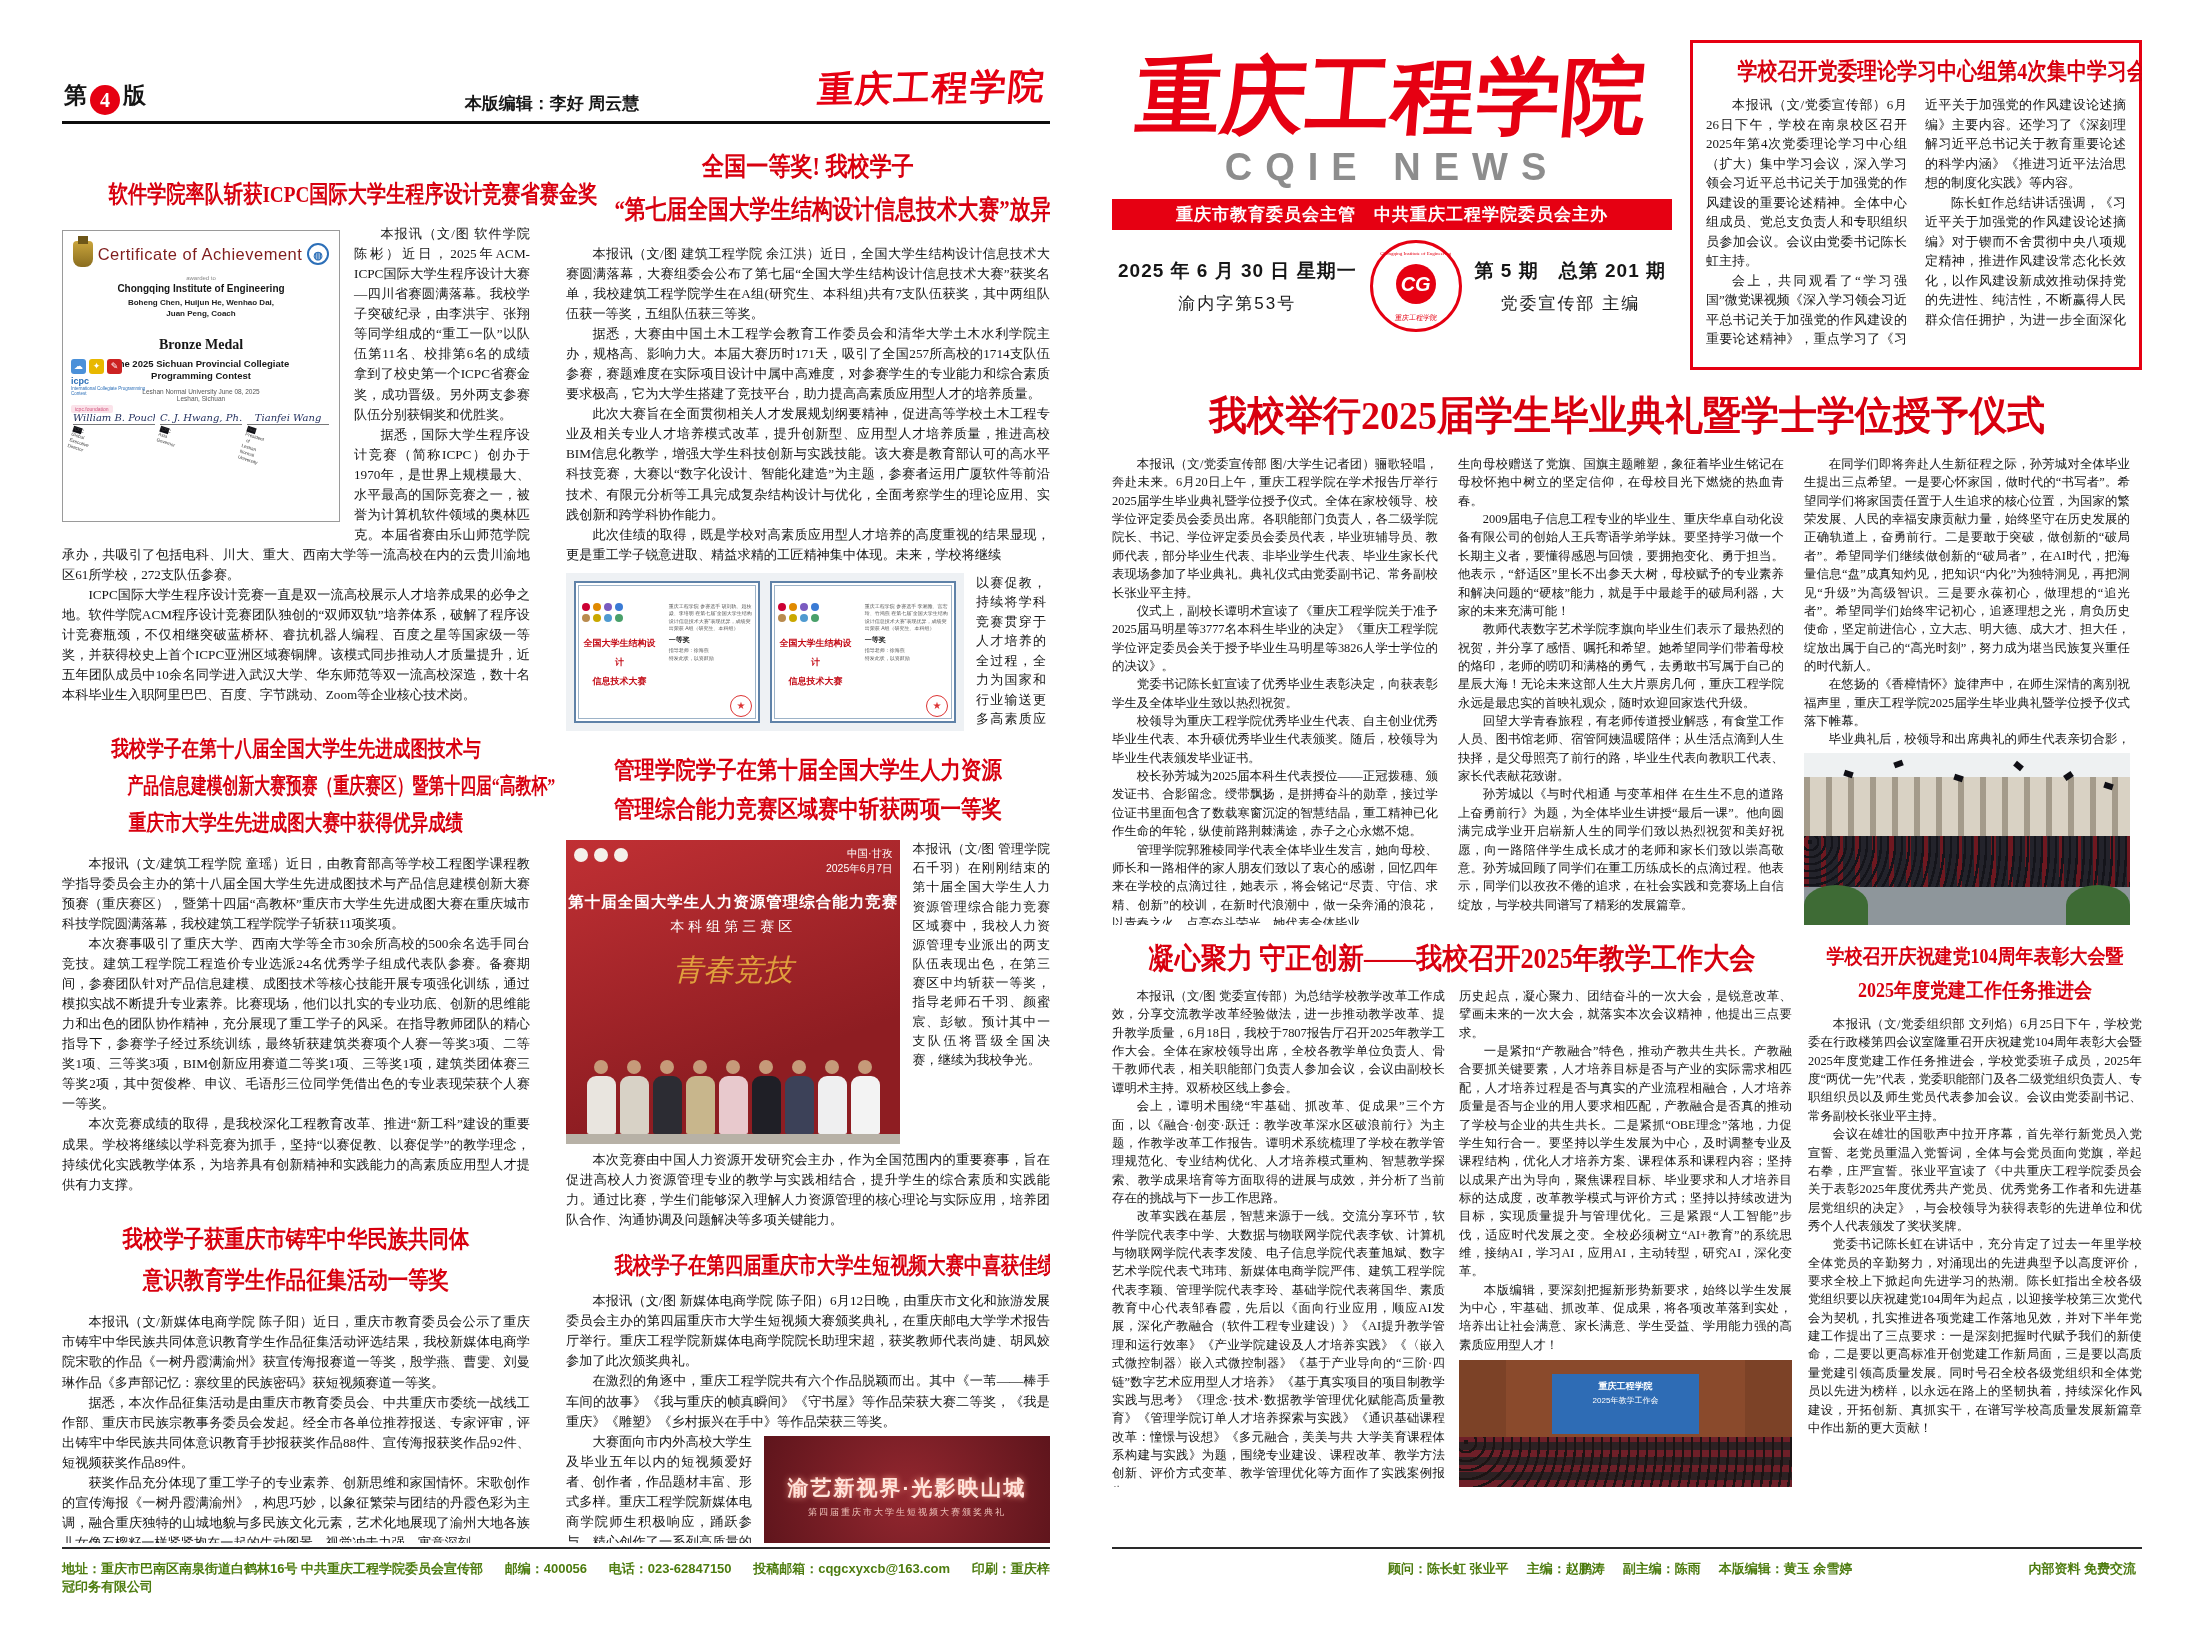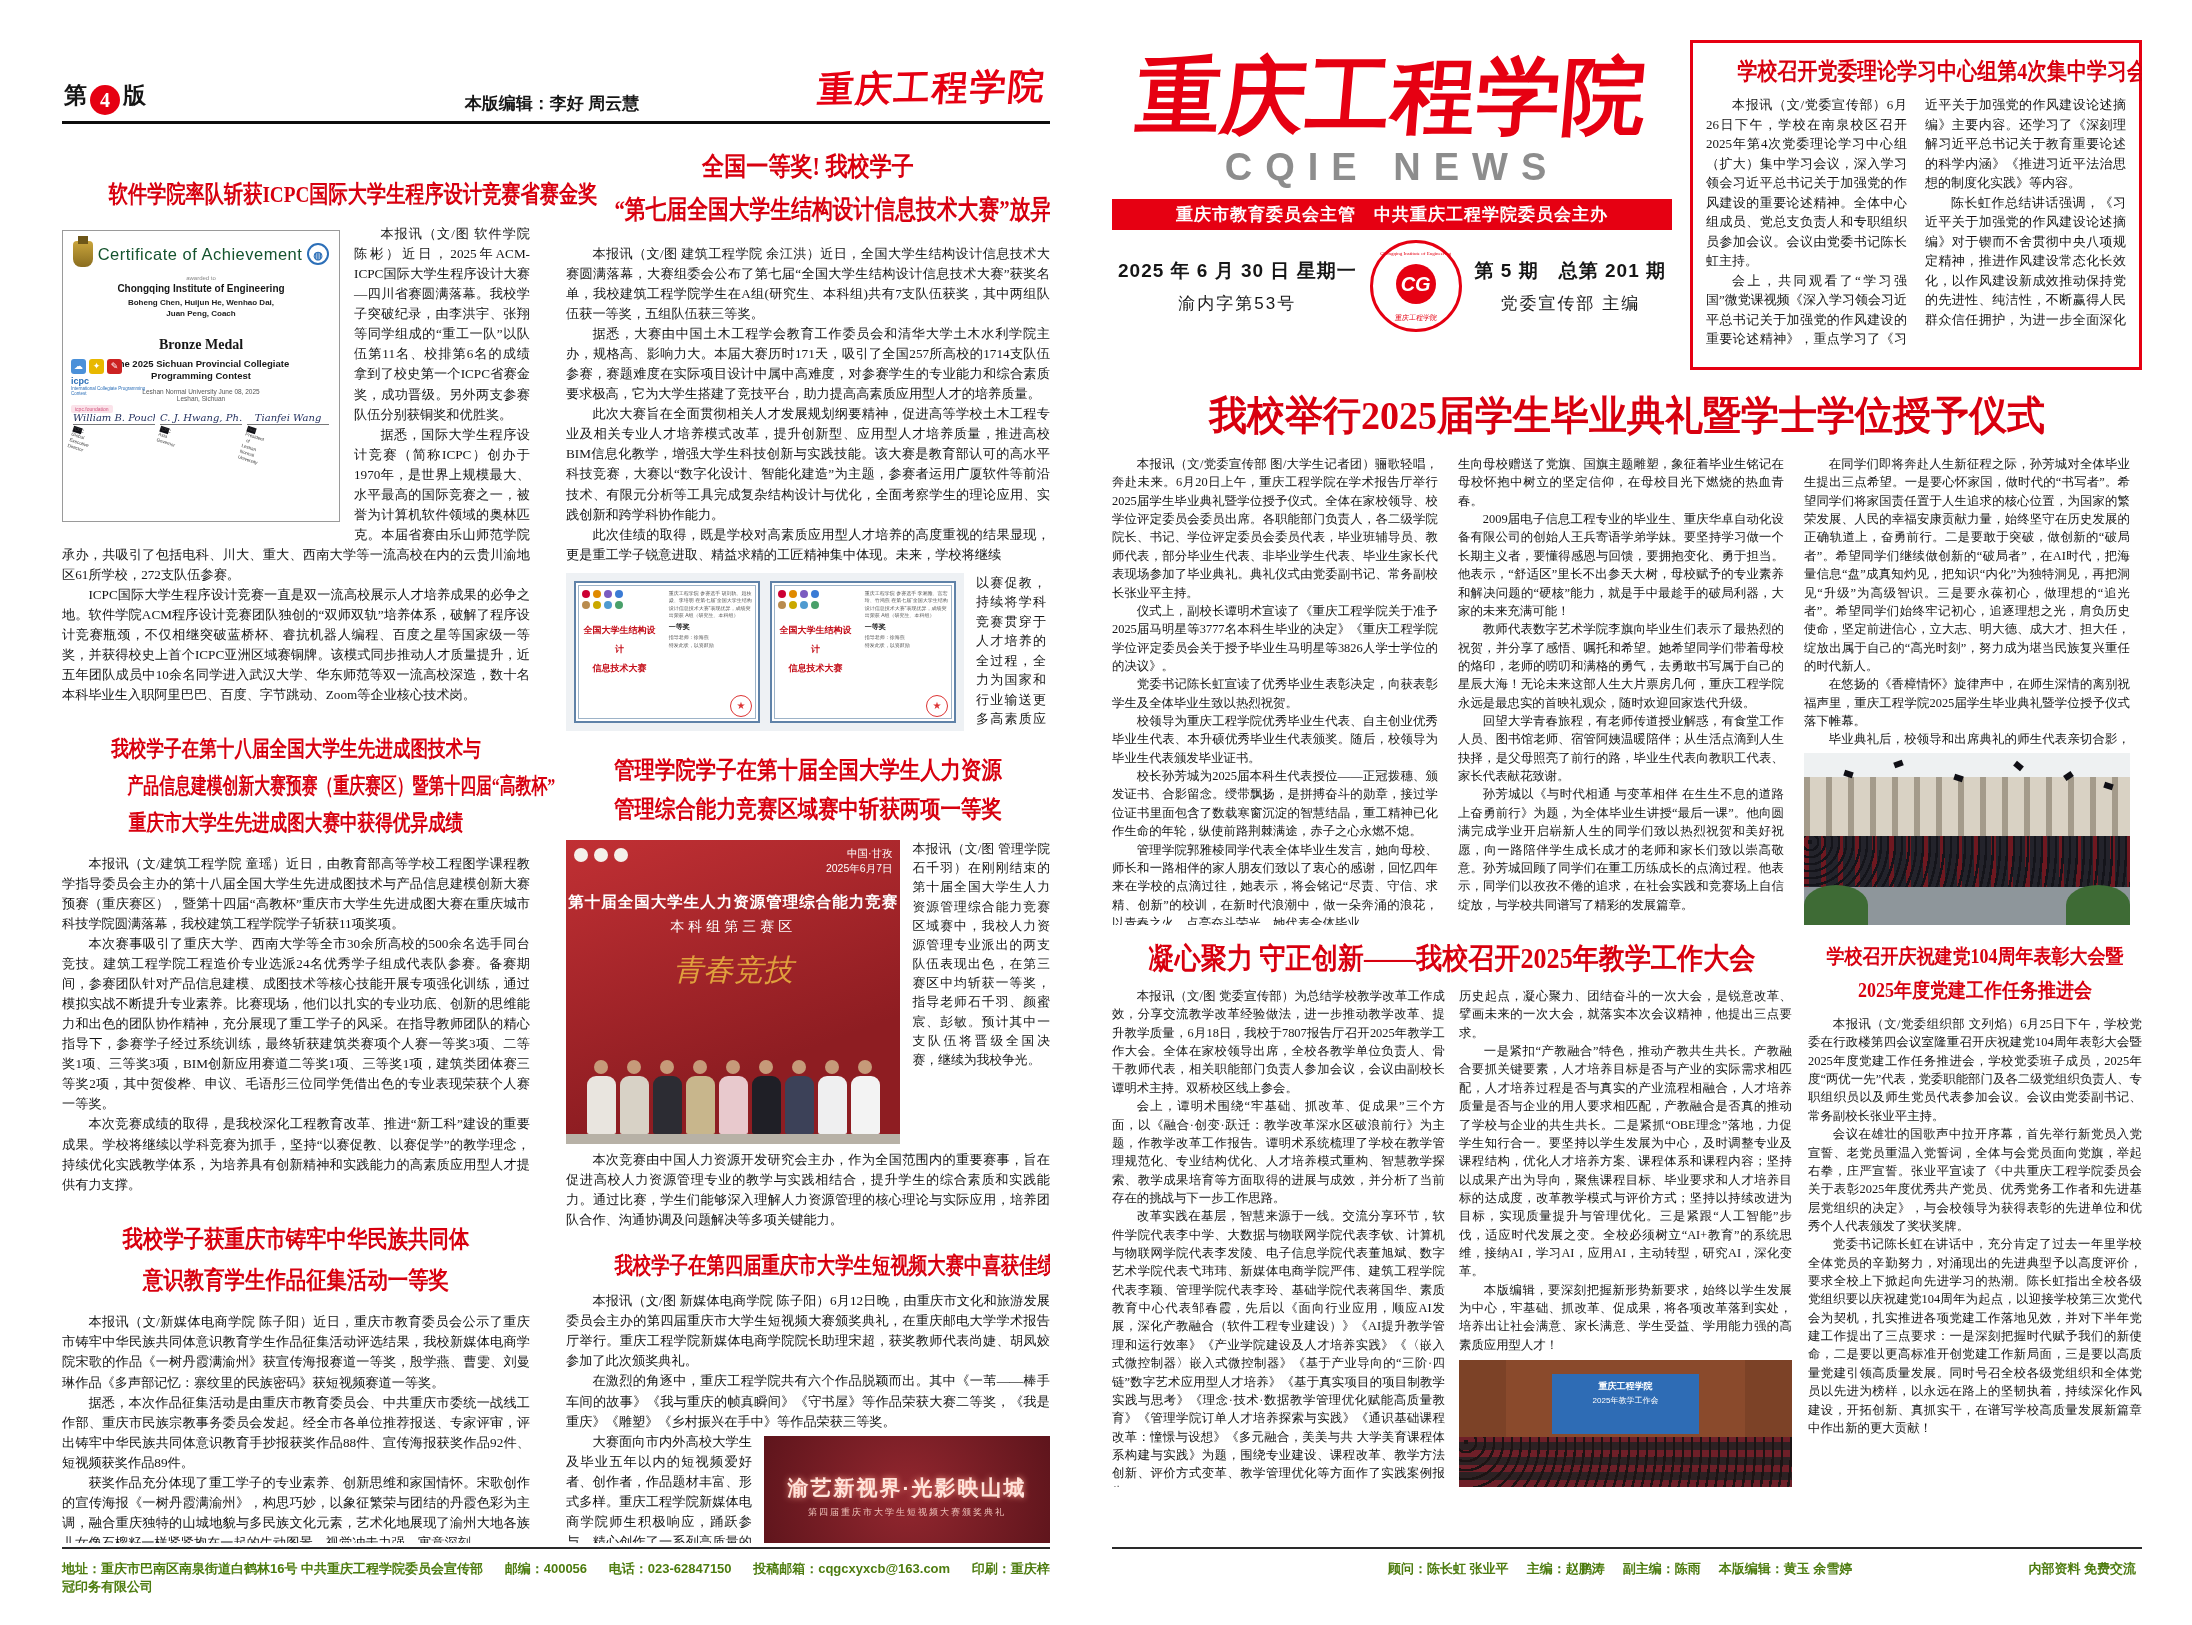--- a/index.html
+++ b/index.html
@@ -34,21 +34,21 @@
   .p4-cols{display:flex;gap:36px;margin-top:6px;}
   .colA{width:468px;}
   .colB{width:484px;}
 
   
   .icpc-cert{float:left;width:278px;height:292px;margin:6px 14px 6px 0;border:1px solid #9a9a9a;
       background:#fff;padding:10px 10px 6px;font-family:"Liberation Sans",sans-serif;position:relative;}
   .ic-row1{display:flex;align-items:center;justify-content:space-between;}
   .medal{width:20px;height:26px;background:linear-gradient(#caa53c,#8a6d1f);border-radius:4px 4px 8px 8px;position:relative;}
   .medal:before{content:"";position:absolute;left:5px;top:-5px;width:10px;height:8px;background:#6d5618;}
-  .ic-title{font-size:16.5px;color:#14532d;letter-spacing:.5px;}
+  .ic-title{font-size:16.5px;color:#7f1d1d;letter-spacing:.5px;}
   .globe{width:22px;height:22px;border-radius:50%;border:2px solid #2c6fb8;color:#2c6fb8;
       font-size:11px;line-height:20px;text-align:center;font-weight:bold;}
   .ic-awardto{font-size:6px;color:#888;text-align:center;margin-top:8px;}
   .ic-school{font-size:10px;font-weight:bold;text-align:center;margin-top:2px;}
   .ic-names{font-size:8px;font-weight:bold;text-align:center;margin-top:4px;color:#222;width:150px;margin-left:auto;margin-right:auto;line-height:1.35;}
   .ic-medal{font-size:14px;font-weight:bold;text-align:center;margin-top:17px;font-family:"Liberation Serif",serif;}
   .ic-contest{font-size:9.5px;font-weight:bold;text-align:center;margin-top:5px;width:190px;margin-left:auto;margin-right:auto;line-height:1.3;}
   .ic-host{font-size:6.5px;color:#555;text-align:center;margin-top:6px;}
   .ic-place{font-size:6.5px;color:#555;text-align:center;}
   .ic-logos{position:absolute;left:8px;top:128px;width:78px;}
@@ -61,21 +61,21 @@
   .ic-sigs{display:flex;justify-content:space-between;margin-top:10px;}
   .sig{width:32%;text-align:center;}
   .sig .scr{font-style:italic;font-size:10px;color:#24315e;border-bottom:1px solid #777;
       padding-bottom:1px;font-family:"DejaVu Serif",serif;white-space:nowrap;overflow:hidden;}
   .sig .cap{font-size:4.6px;color:#444;margin-top:2px;line-height:1.3;}
 
   
   .row-flex{display:flex;gap:12px;margin-top:8px;}
   .jg-certs{width:398px;height:158px;background:#eef1f4;padding:8px;display:flex;gap:10px;}
   .jg-cert{flex:1;background:#fff;border:2px solid #5f82a8;box-shadow:inset 0 0 0 2px #fff,inset 0 0 0 3px #9db3c8;
-      padding:7px 6px;display:flex;gap:12px;font-family:"Liberation Sans",sans-serif;position:relative;}
+      padding:20px 6px;display:flex;gap:12px;font-family:"Liberation Sans",sans-serif;position:relative;}
   .jg-left{width:44%;}
   .dots{display:flex;gap:3px;margin-bottom:3px;}
   .dot{width:8px;height:8px;border-radius:50%;}
   .jg-red{color:#c40c17;font-weight:bold;font-size:9px;text-align:center;margin-top:12px;line-height:2.1;}
   .jg-right{flex:1;font-size:5px;color:#555;line-height:1.5;}
   .jg-award{font-size:7px;font-weight:bold;color:#222;margin:2px 0;}
   .jg-seal{position:absolute;right:6px;bottom:4px;width:22px;height:22px;border-radius:50%;
       border:1.5px solid #d33;color:#d33;font-size:10px;line-height:20px;text-align:center;}
   .side-note{width:70px;font-size:13px;line-height:1.5;text-align:justify;overflow:hidden;}
 

